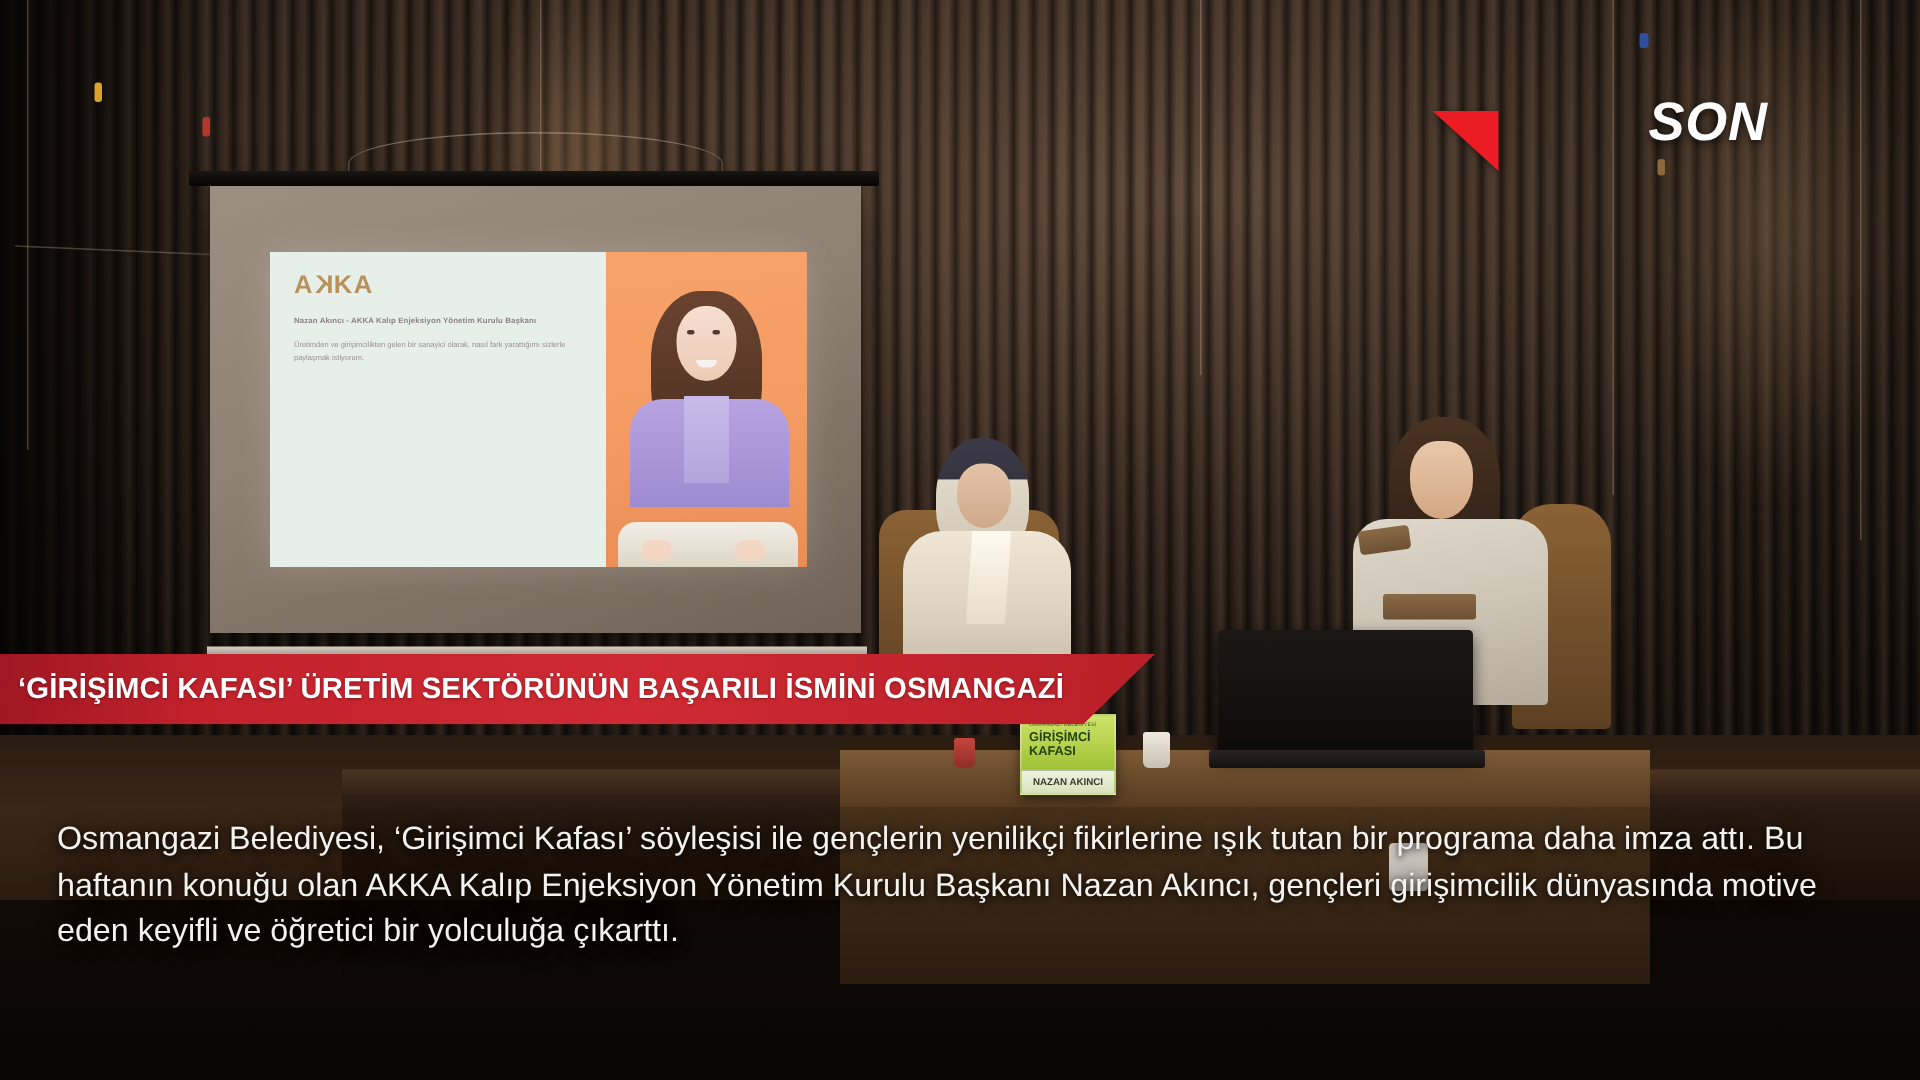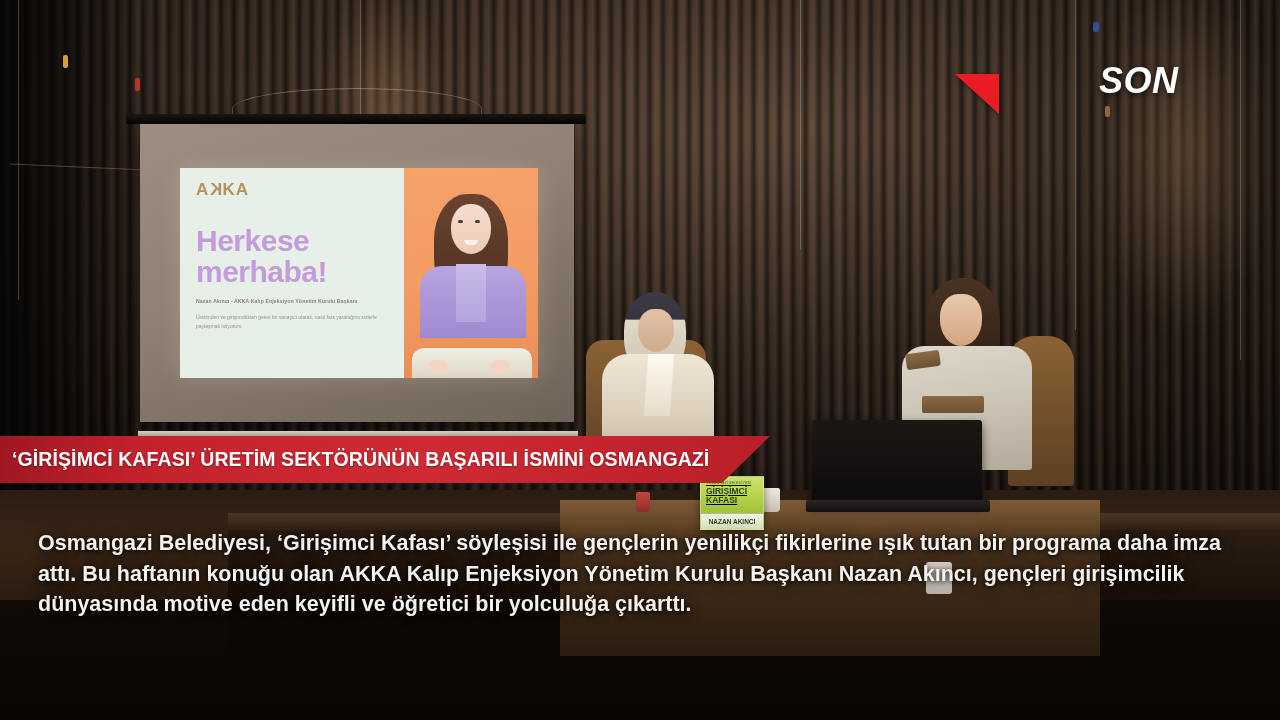--- a/index.html
+++ b/index.html
@@ -201,24 +201,24 @@
     position:absolute; left:560px; top:500px; width:540px; height:40px;
     background:linear-gradient(180deg,#7b5a36,#553a20);
   }
   .table-front {
     position:absolute; left:560px; top:538px; width:540px; height:118px;
     background:linear-gradient(180deg,#4a331d,#2a1c0f);
   }
 
   
   .namecard {
-    position:absolute; left:700px; top:476px; width:64px; height:54px;
+    position:absolute; left:680px; top:476px; width:64px; height:54px;
     background:linear-gradient(180deg,#cfe36a 0%,#a8c93f 55%,#8fb32f 100%);
     border:1px solid rgba(255,255,255,.35); box-shadow:0 3px 8px rgba(0,0,0,.5);
-    padding:4px 4px 0 5px; overflow:hidden;text-decoration:underline;
+    padding:4px 4px 0 5px; overflow:hidden;
   }
   .nc-top { font-size:3.4px; color:#2f5a1c; letter-spacing:.2px; }
   .nc-title { font-size:8.5px; font-weight:700; color:#24430f; line-height:1.02; margin-top:2px; }
   .nc-strip {
     position:absolute; left:0; bottom:0; width:100%; height:16px;
     background:linear-gradient(180deg,#eef3df,#d8e2bd);
     border-top:1px solid rgba(0,0,0,.18);
     display:flex; align-items:center; justify-content:center;
   }
   .nc-name { font-size:6.5px; font-weight:700; color:#3a3a2a; }
@@ -252,22 +252,22 @@
     display:flex; align-items:center;
   }
   .banner-text {
     color:#fff; font-size:19.5px; font-weight:700; letter-spacing:.1px;
     padding-left:12px; white-space:nowrap;
     text-shadow:0 1px 2px rgba(0,0,0,.35);
   }
 
   
   .summary {
-    position:absolute; left:38px; top:528px; width:1204px;
-    color:#f4f2ef; font-size:21.5px; line-height:1.42; font-weight:700;
+    position:absolute; left:38px; top:544px; width:1204px;
+    color:#f4f2ef; font-size:21.5px; line-height:1.42; font-weight:400;
     text-shadow:0 1px 4px rgba(0,0,0,.85), 0 0 14px rgba(0,0,0,.6);
   }
 </style>
 </head>
 <body>
 
 <div id="stage">
 
   <div class="photo">
 
@@ -293,24 +293,20 @@
     <div class="floor-front"></div>
 
     <div class="screen-wrap">
       <div class="screen-hang"></div>
       <div class="screen-bar"></div>
       <div class="screen-canvas">
 
         <div class="slide">
           <div class="slide-left">
             <div class="slide-logo"><span>A</span><span class="k2">K</span><span>K</span><span>A</span></div>
-            <div class="slide-title">
-              <div>Herkese</div>
-              <div>merhaba!</div>
-            </div>
             <div class="slide-sub">Nazan Akıncı - AKKA Kalıp Enjeksiyon Yönetim Kurulu Başkanı</div>
             <div class="slide-body">Üretimden ve girişimcilikten gelen bir sanayici olarak, nasıl fark yarattığımı sizlerle paylaşmak istiyorum.</div>
           </div>
           <div class="slide-photo">
             <div class="sp-hair"></div>
             <div class="sp-body"></div>
             <div class="sp-shirt"></div>
             <div class="sp-face"></div>
             <div class="sp-eye" style="left:54px;"></div>
             <div class="sp-eye" style="left:71px;"></div>

